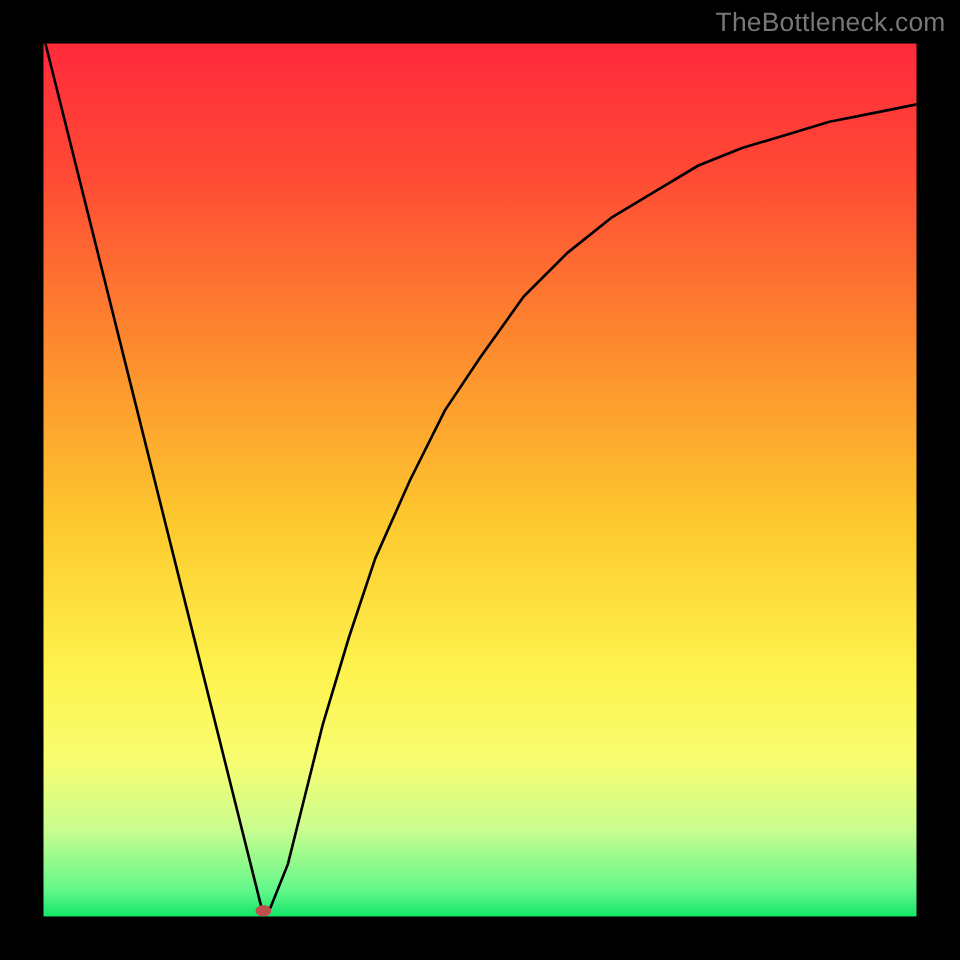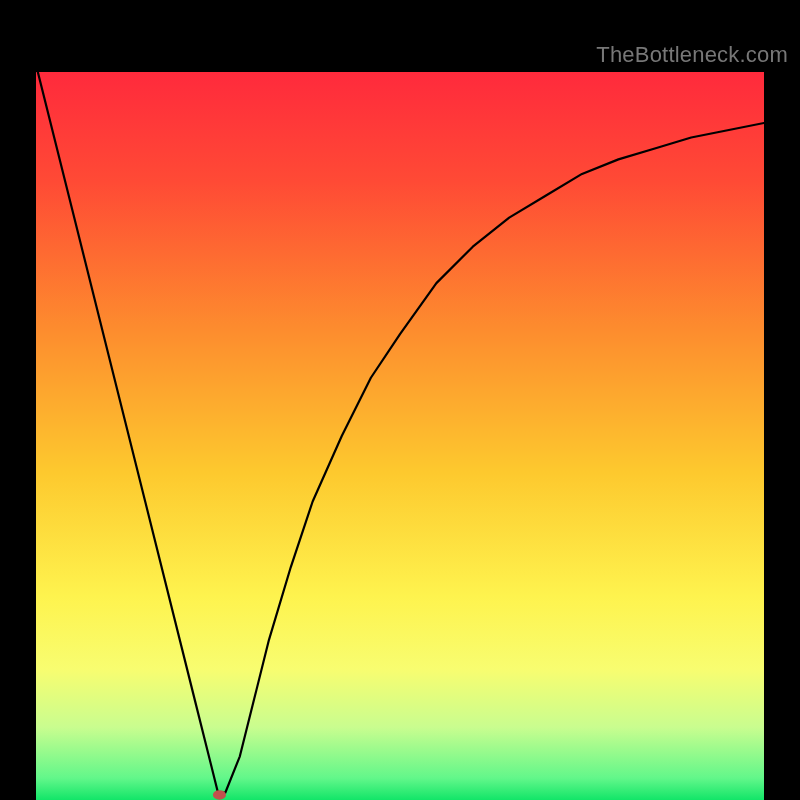--- a/index.html
+++ b/index.html
@@ -11,21 +11,20 @@
     background: #000;
     font-family: Arial, Helvetica, sans-serif;
   }
   .chart-frame {
     position: absolute;
     left: 0;
     top: 0;
     width: 800px;
     height: 652px;
     background: #000;
-    margin-top: 36px;
   }
   .plot-area {
     position: absolute;
     left: 36px;
     top: 36px;
     width: 728px;
     height: 728px;
     overflow: hidden;
   }
   .gradient-fill {

